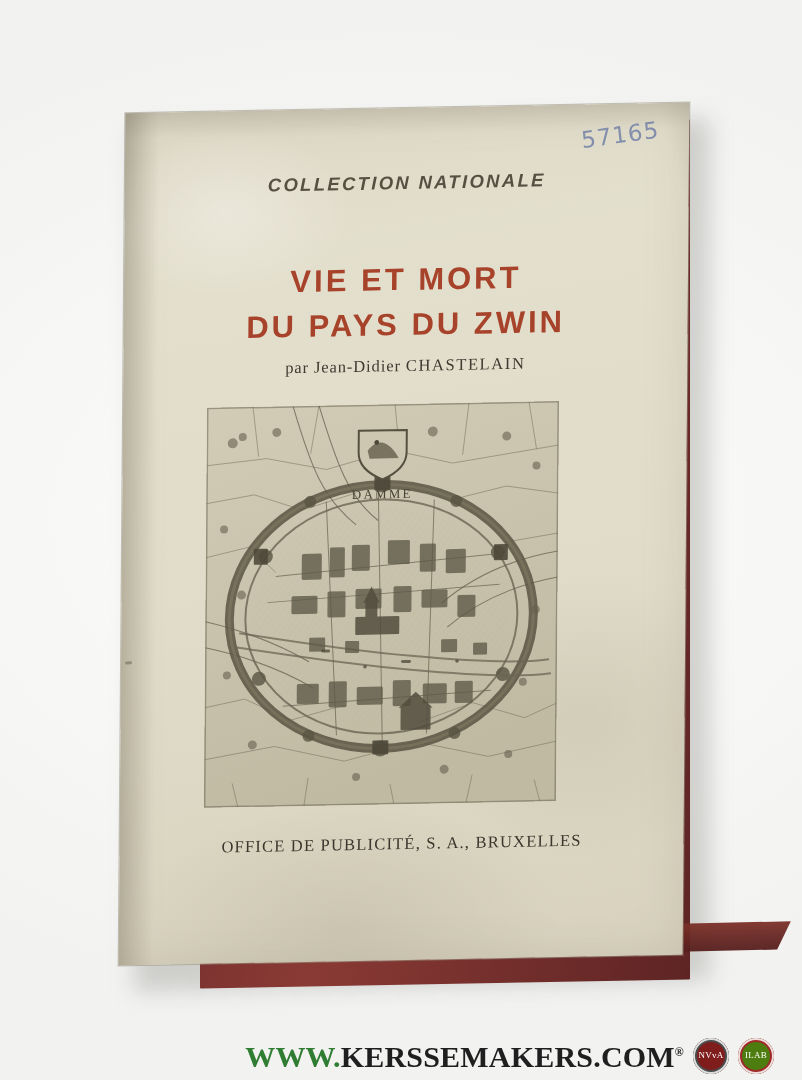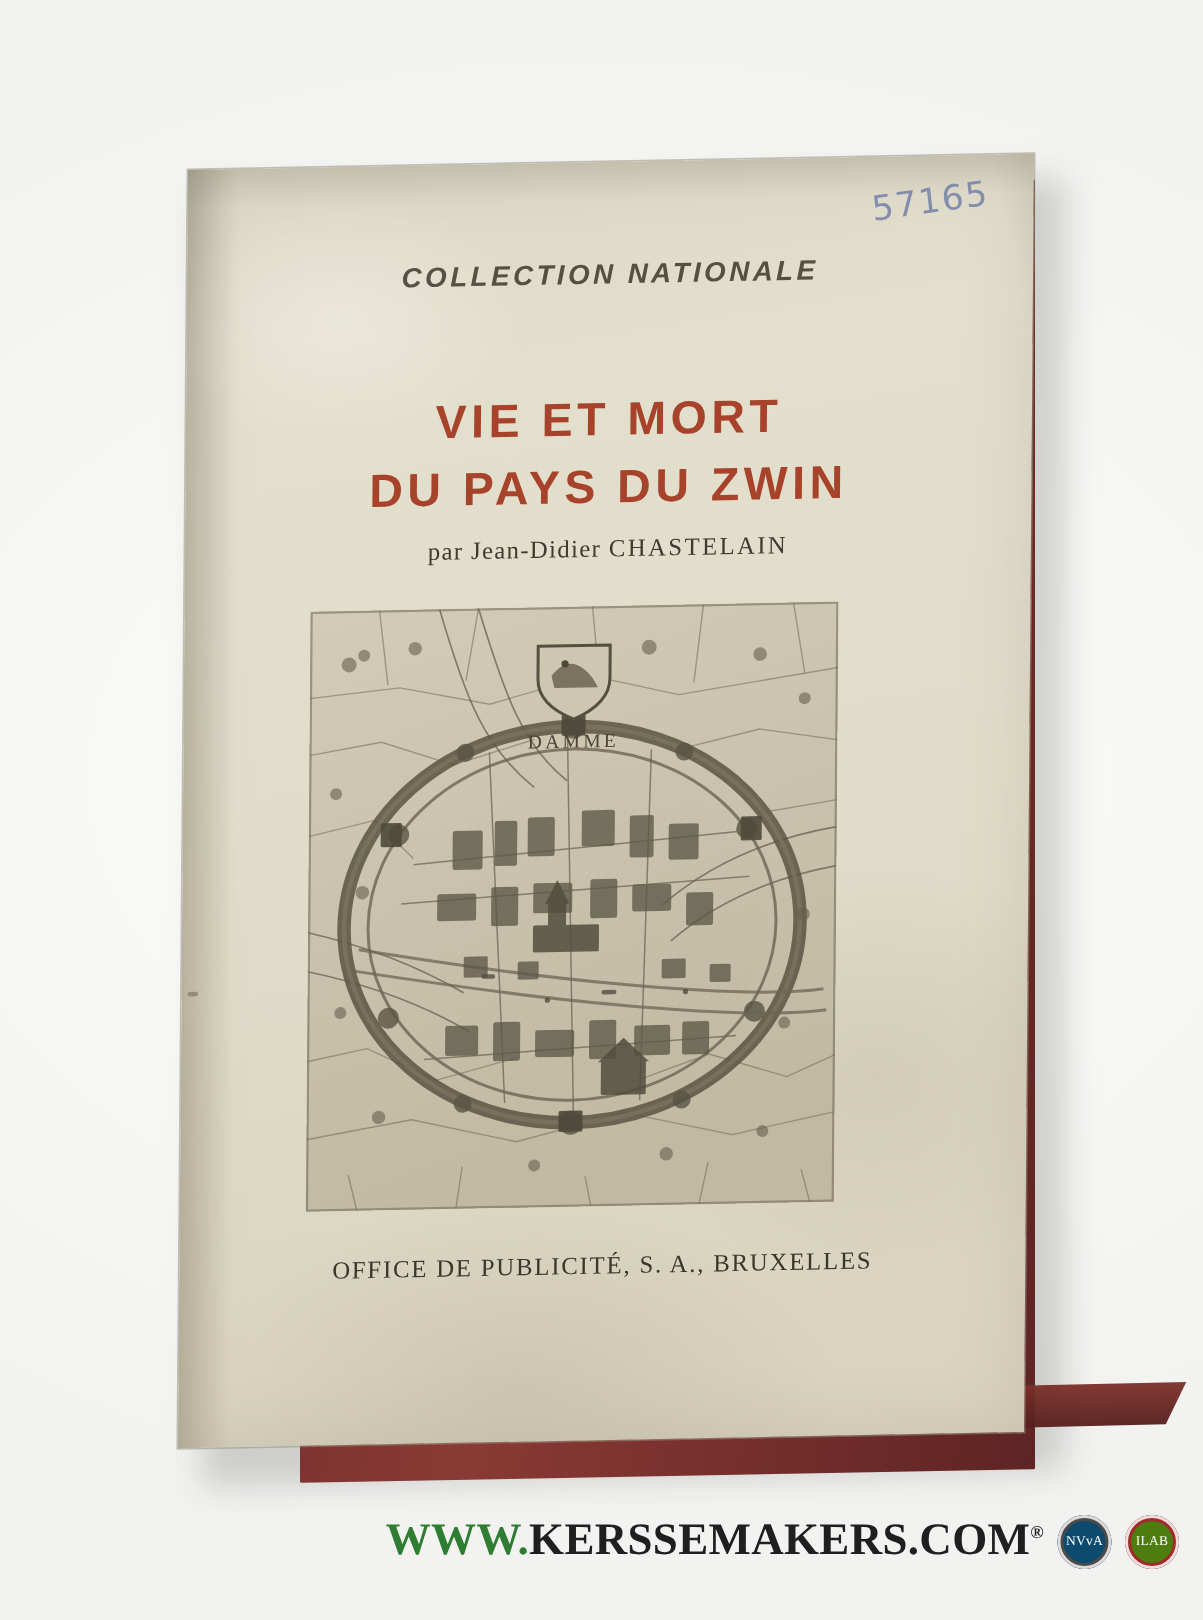--- a/index.html
+++ b/index.html
@@ -219,23 +219,23 @@
   }
 
   
   #watermark {
     position: absolute;
     left: 0;
     right: 0;
     bottom: 6px;
     height: 64px;
     display: flex;
-    align-items: flex-start;
+    align-items: flex-end;
     justify-content: flex-end;
-    padding-right: 16px;
+    padding-right: 28px;
     box-sizing: border-box;
   }
   #wm-text {
     font-family: "Liberation Serif", serif;
     font-weight: bold;
     font-size: 30px;
     letter-spacing: .2px;
     color: #1f1f1f;
     white-space: nowrap;
   }
@@ -247,21 +247,21 @@
   }
   .wm-seal {
     width: 36px;
     height: 36px;
     border-radius: 50%;
     margin-left: 9px;
     flex: 0 0 auto;
     position: relative;
   }
   .wm-seal.dark {
-    background: #0c4a6e;
+    background: #7f1d1d;
     box-shadow: inset 0 0 0 2px #dcdcdc, inset 0 0 0 4px #4b4b4b;
   }
   .wm-seal.red {
     background: #4d7c0f;
     box-shadow: inset 0 0 0 2px #f0dede, inset 0 0 0 4px #9f2a2a;
   }
   .wm-seal .glyph {
     position: absolute;
     left: 0; right: 0; top: 50%;
     transform: translateY(-50%);

